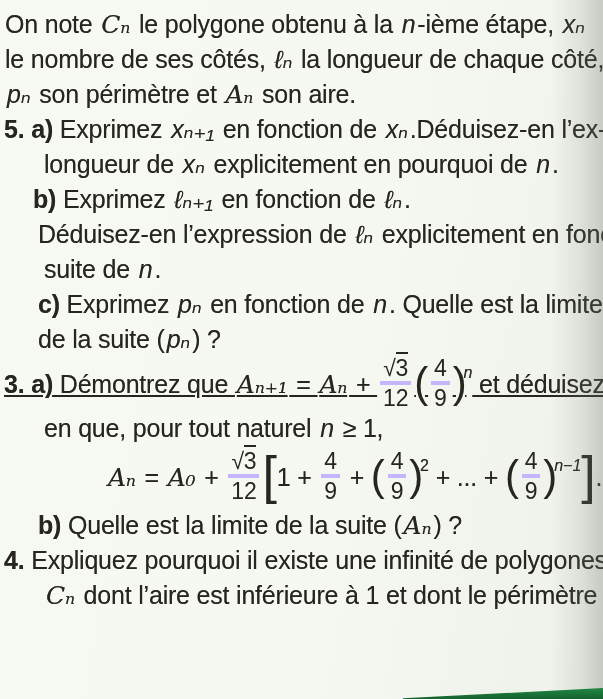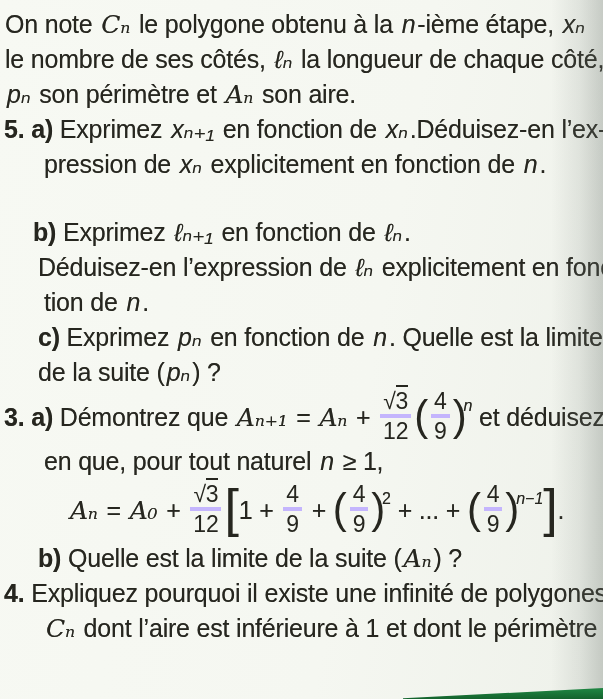--- a/index.html
+++ b/index.html
@@ -9,25 +9,25 @@
     color:#26261f;
     font-family:"Liberation Sans","DejaVu Sans",sans-serif;
     font-size:25px;
     letter-spacing:-0.2px;
     text-shadow:0 0 0.6px rgba(45,45,40,0.55);
   }
   .sheet{position:relative;width:603px;height:699px;box-sizing:border-box;padding-top:7px;}
   .line{white-space:nowrap;height:35px;line-height:35px;}
   .ind4{padding-left:4px;}
   .ind5{padding-left:5px;}
-  .ind33{padding-left:33px;margin-top:33px;}
+  .ind33{padding-left:33px;}
   .ind38{padding-left:38px;}
   .ind44{padding-left:44px;}
-  .tall{height:54px;line-height:54px;}
-  .disp{height:62px;line-height:62px;padding-left:68px;}
+  .tall{height:54px;line-height:54px;text-decoration:underline;}
+  .disp{height:62px;line-height:62px;padding-left:106px;}
   .b{font-weight:bold;}
   .v{font-style:italic;margin:0 2px;}
   .s{font-family:"DejaVu Serif",serif;font-style:italic;margin:17px 2px;text-align:center;}
   .t{}
   .frac{display:inline-block;vertical-align:middle;text-align:center;
         font-size:23px;line-height:1.05;margin:0 3px;position:relative;top:-3px;
         text-shadow:none;}
   .frac .num{display:block;padding:0 3px 1px;}
   .frac .den{display:block;border-top:4px solid #c4b5fd;padding:1px 3px 0;}
   .rad{border-top:2px solid #26261f;padding-top:1px;}
@@ -45,25 +45,25 @@
 <body>
 
 <div class="sheet">
 
   <div class="line ind5"><span class="t">On note </span><span class="s">Cₙ</span><span class="t"> le polygone obtenu à la </span><span class="v">n</span><span class="t">-ième étape, </span><span class="v">xₙ</span></div>
   <div class="line ind5"><span class="t">le nombre de ses côtés, </span><span class="v">ℓₙ</span><span class="t"> la longueur de chaque côté,</span></div>
   <div class="line ind5"><span class="v">pₙ</span><span class="t"> son périmètre et </span><span class="s">Aₙ</span><span class="t"> son aire.</span></div>
 
 
   <div class="line ind4"><span class="b">5. a)</span><span class="t"> Exprimez </span><span class="v">xₙ₊₁</span><span class="t"> en fonction de </span><span class="v">xₙ</span><span class="t">.Déduisez-en l’ex-</span></div>
-  <div class="line ind44"><span class="t">pression de </span><span class="v">xₙ</span><span class="t"> explicitement en fonction de </span><span class="v">n</span><span class="t">.</span></div>
+  <div class="line ind44"><span class="t">longueur de </span><span class="v">xₙ</span><span class="t"> explicitement en pourquoi de </span><span class="v">n</span><span class="t">.</span></div>
 
   <div class="line ind33"><span class="b">b)</span><span class="t"> Exprimez </span><span class="v">ℓₙ₊₁</span><span class="t"> en fonction de </span><span class="v">ℓₙ</span><span class="t">.</span></div>
   <div class="line ind38"><span class="t">Déduisez-en l’expression de </span><span class="v">ℓₙ</span><span class="t"> explicitement en fonc-</span></div>
-  <div class="line ind44"><span class="t">tion de </span><span class="v">n</span><span class="t">.</span></div>
+  <div class="line ind44"><span class="t">suite de </span><span class="v">n</span><span class="t">.</span></div>
 
   <div class="line ind38"><span class="b">c)</span><span class="t"> Exprimez </span><span class="v">pₙ</span><span class="t"> en fonction de </span><span class="v">n</span><span class="t">. Quelle est la limite</span></div>
   <div class="line ind38"><span class="t">de la suite (</span><span class="v">pₙ</span><span class="t">) ?</span></div>
 
   <div class="line ind4 tall"><span class="b">3. a)</span><span class="t"> Démontrez que </span><span class="s">Aₙ₊₁</span><span class="t"> = </span><span class="s">Aₙ</span><span class="t"> + </span><span class="frac"><span class="num"><span>√</span><span class="rad">3</span></span><span class="den">12</span></span><span class="bp">(</span><span class="frac"><span class="num">4</span><span class="den">9</span></span><span class="bp">)</span><span class="exp">n</span><span class="t"> et déduisez-</span></div>
   <div class="line ind44"><span class="t">en que, pour tout naturel </span><span class="v">n</span><span class="t"> ≥ 1,</span></div>
 
   <div class="line disp"><span class="s">Aₙ</span><span class="t"> = </span><span class="s">A₀</span><span class="t"> + </span><span class="frac"><span class="num"><span>√</span><span class="rad">3</span></span><span class="den">12</span></span><span class="bb">[</span><span class="t">1 + </span><span class="frac"><span class="num">4</span><span class="den">9</span></span><span class="t"> + </span><span class="bp">(</span><span class="frac"><span class="num">4</span><span class="den">9</span></span><span class="bp">)</span><span class="exp up">2</span><span class="t"> + ... + </span><span class="bp">(</span><span class="frac"><span class="num">4</span><span class="den">9</span></span><span class="bp">)</span><span class="exp">n−1</span><span class="bb">]</span><span class="t">.</span></div>
 
   <div class="line ind38"><span class="b">b)</span><span class="t"> Quelle est la limite de la suite (</span><span class="s">Aₙ</span><span class="t">) ?</span></div>

